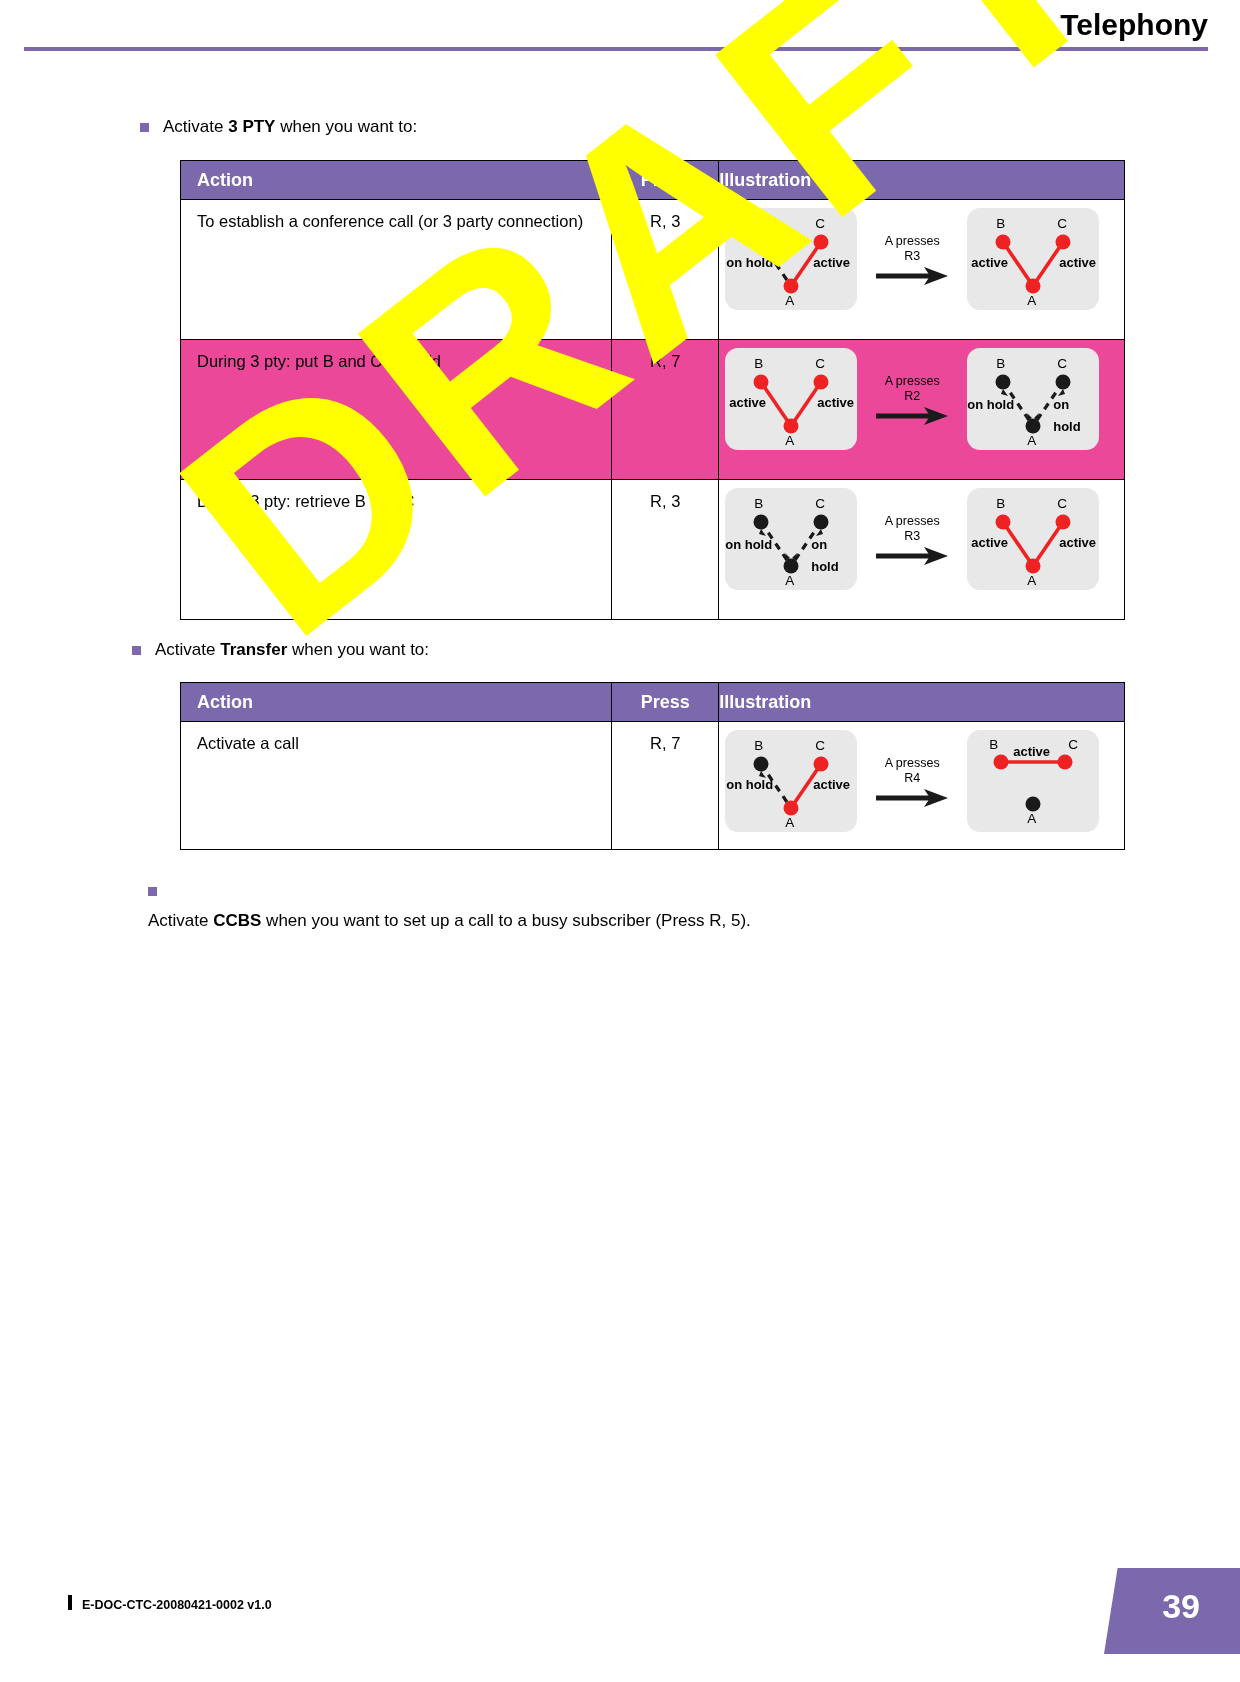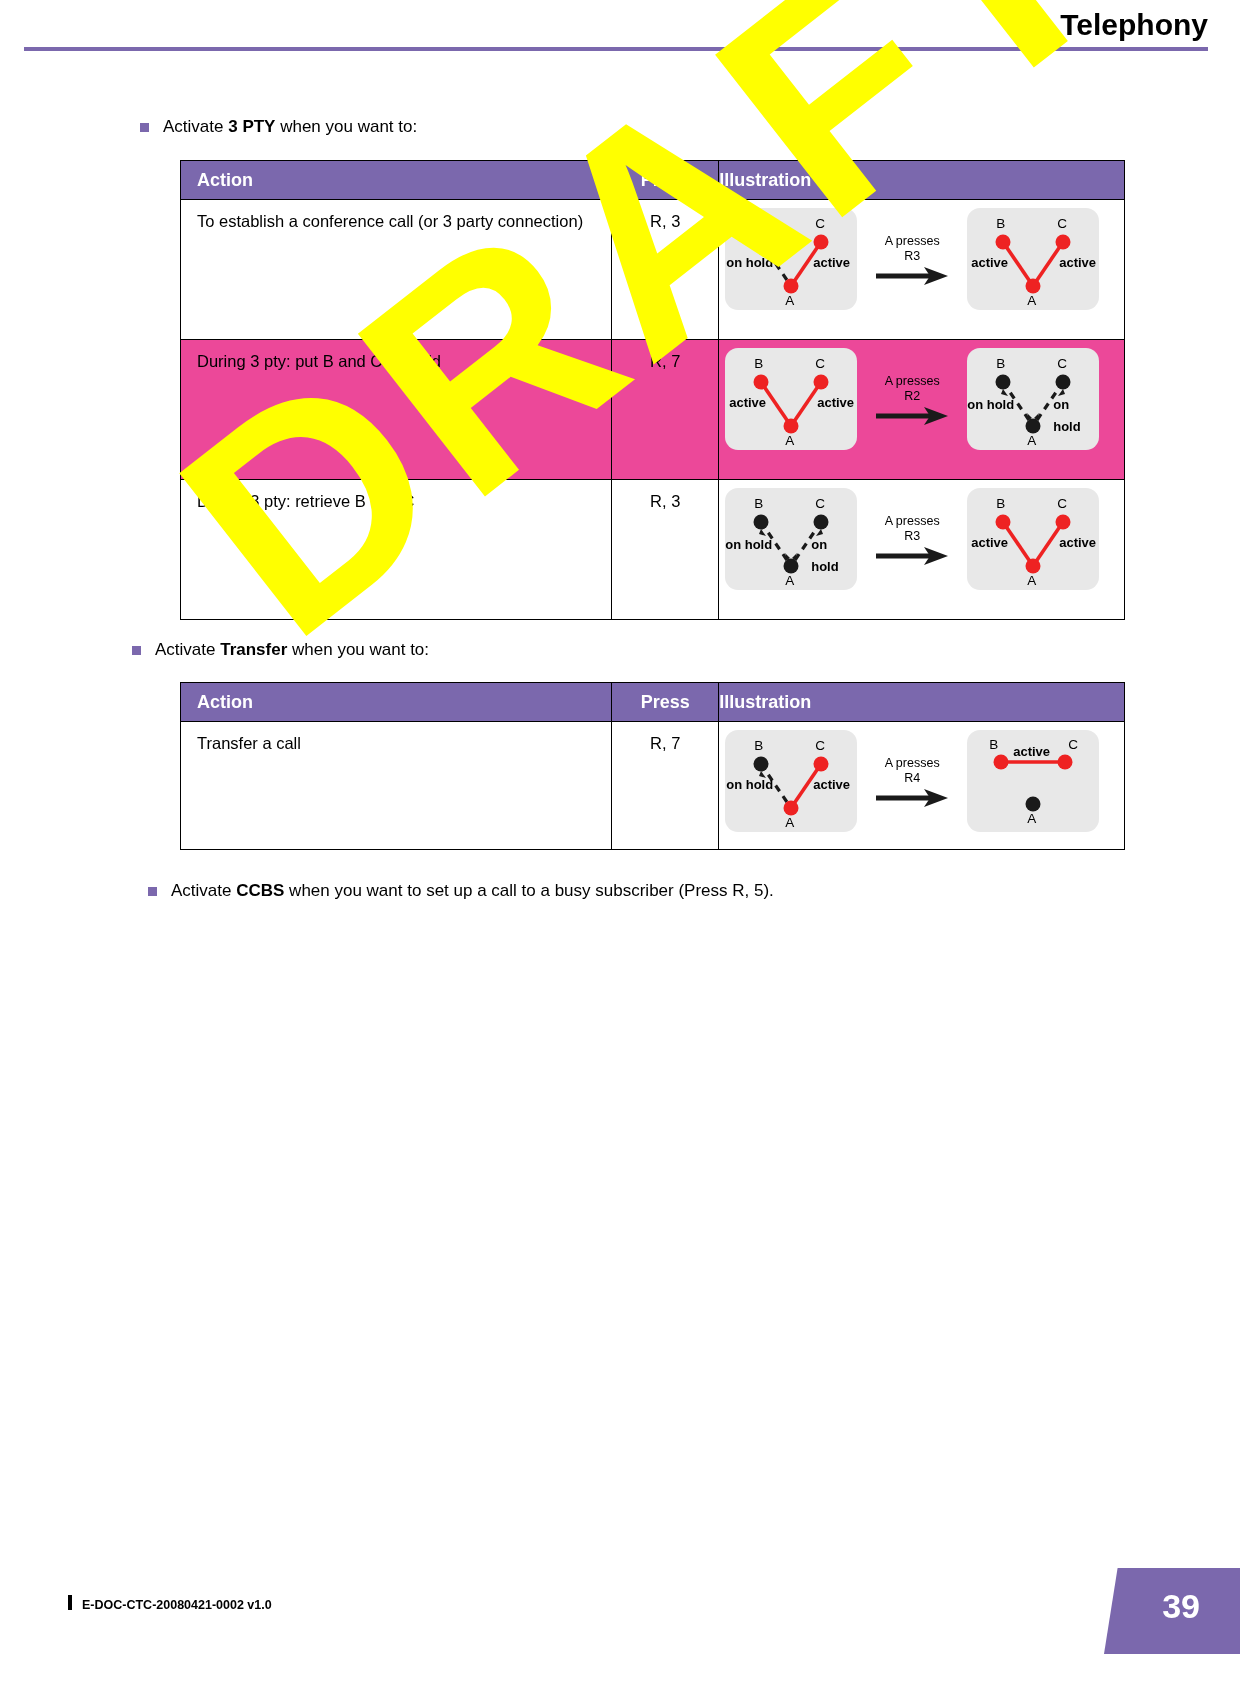--- a/index.html
+++ b/index.html
@@ -384,21 +384,21 @@
 <table class="doc-table" style="top:682px; left:180px; width:945px;">
   <thead>
     <tr>
       <th class="col-action">Action</th>
       <th class="col-press" style="text-align:center;">Press</th>
       <th class="col-illus" style="padding-left:16px;">Illustration</th>
     </tr>
   </thead>
   <tbody>
     <tr style="height:128px;">
-      <td class="col-action">Transfer a call</td>
+      <td class="col-action">Activate a call</td>
       <td class="col-press">R, 7</td>
       <td class="col-illus">
         <div class="illus-wrap">
           <div class="scene">
             <svg width="132" height="102" viewBox="0 0 132 102">
               <line x1="36" y1="34" x2="66" y2="78" stroke="#1a1a1a" stroke-width="3.2" stroke-dasharray="7,6"></line>
               <line x1="96" y1="34" x2="66" y2="78" stroke="#ee2222" stroke-width="3.6"></line>
               <circle cx="36" cy="34" r="7.5" fill="#1a1a1a"></circle>
               <path d="M36 41 l5 7 l-7 -2 z" fill="#1a1a1a"></path>
               <circle cx="96" cy="34" r="7.5" fill="#ee2222"></circle>
@@ -429,21 +429,21 @@
             <span class="node-label" style="left:101px; top:4px;">C</span>
             <span class="node-label" style="left:60px; top:78px;">A</span>
             <span class="state-label" style="left:46px; top:11px;">active</span>
           </div>
         </div>
       </td>
     </tr>
   </tbody>
 </table>
 
-<div class="bullet-row" style="top:880px; left:148px;">
+<div class="bullet-row" style="top:880px; left:148px;flex-direction:column;">
   <span class="bullet-square"></span>
   <span class="bullet-text"><span>Activate </span><b>CCBS</b><span> when you want to set up a call to a busy subscriber (Press R, 5).</span></span>
 </div>
 
 <div class="watermark">
   <div class="watermark-text">DRAFT</div>
 </div>
 
 <div class="footer-mark"></div>
 <div class="footer-doc-id">E-DOC-CTC-20080421-0002 v1.0</div>

